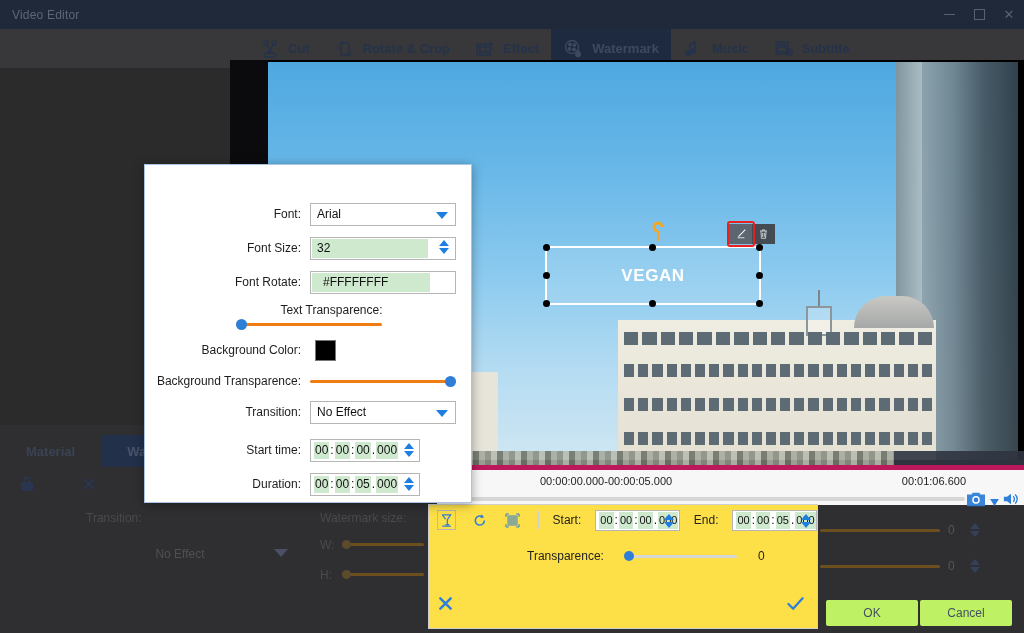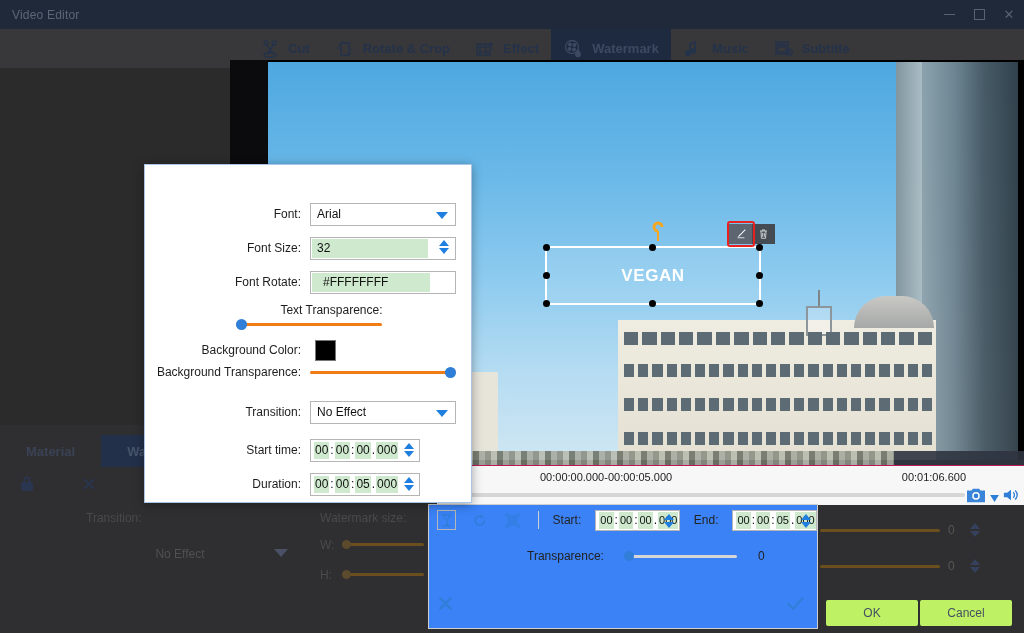--- a/index.html
+++ b/index.html
@@ -131,21 +131,21 @@
 
   
   .filmstrip {
     position: absolute; left: 437px; top: 451px; width: 587px; height: 14px;
     background: repeating-linear-gradient(90deg,#8a8f84 0 6px,#b9bcb0 6px 12px,#6f7468 12px 18px,#a7ab9f 18px 24px);
     opacity: .9;
   }
   .filmstrip .dark { position: absolute; right: 0; top: 0; width: 130px; height: 14px; background: #2f3440; }
   .timebar {
     position: absolute; left: 437px; top: 465px; width: 587px; height: 40px;
-    background: #f7f7f7; border-top: 1px solid #be185d;
+    background: #f7f7f7; border-top: 5px solid #be185d;
   }
   .time-left {
     position: absolute; left: 103px; top: 5px; font-size: 11px; color: #222;
   }
   .time-right {
     position: absolute; right: 58px; top: 5px; font-size: 11px; color: #222;
   }
   .scrub {
     position: absolute; left: 0; top: 27px; width: 528px; height: 4px; background: #d6d6d6; border-radius: 2px;
   }
@@ -261,21 +261,21 @@
     position: relative; width: 110px; height: 23px; border: 1px solid #b5b5b5; background: #fff;
     display: flex; align-items: center; padding-left: 3px; gap: 1px;
   }
   .tc-seg { background: #cfe9cf; font-size: 12px; color: #111; padding: 1px 1px; line-height: 15px; }
   .tc-sep { font-size: 12px; color: #111; }
   .tc-arrows { position: absolute; right: 5px; top: 3px; display: flex; flex-direction: column; gap: 2px; }
 
   
   .wpanel {
     position: absolute; left: 428px; top: 504px; width: 390px; height: 125px;
-    background: #3b82f6; border: 1px solid #cfcfcf;
+    background: #fde047; border: 1px solid #cfcfcf;
   }
   .wp-top { position: relative; height: 30px; display: flex; align-items: center; padding-left: 8px; gap: 14px; }
   .wp-ico {
     width: 22px; height: 20px; display: flex; align-items: center; justify-content: center;
     color: #2f7ed8;
   }
   .wp-ico.boxed { border: 1px solid #b7b7b7; }
   .wp-div { width: 1px; height: 18px; background: #cfcfcf; margin-left: 2px; }
   .wp-lbl { font-size: 12px; color: #222; }
   .wp-tc {
@@ -777,21 +777,21 @@
         </div>
       </div>
 
       <div class="frow" style="top:172px;">
         <div class="lbl">Background Color:</div>
         <div class="ctl" style="display:flex;align-items:center;">
           <div class="swatch"></div>
         </div>
       </div>
 
-      <div class="frow" style="top:194px;">
+      <div class="frow" style="top:203px;">
         <div class="lbl">Background Transparence:</div>
         <div class="ctl">
           <div class="oslider">
               <div class="track"></div>
               <div class="knob" style="left:135px;"></div>
             </div>
         </div>
       </div>
 
       <div class="frow" style="top:234px;">

